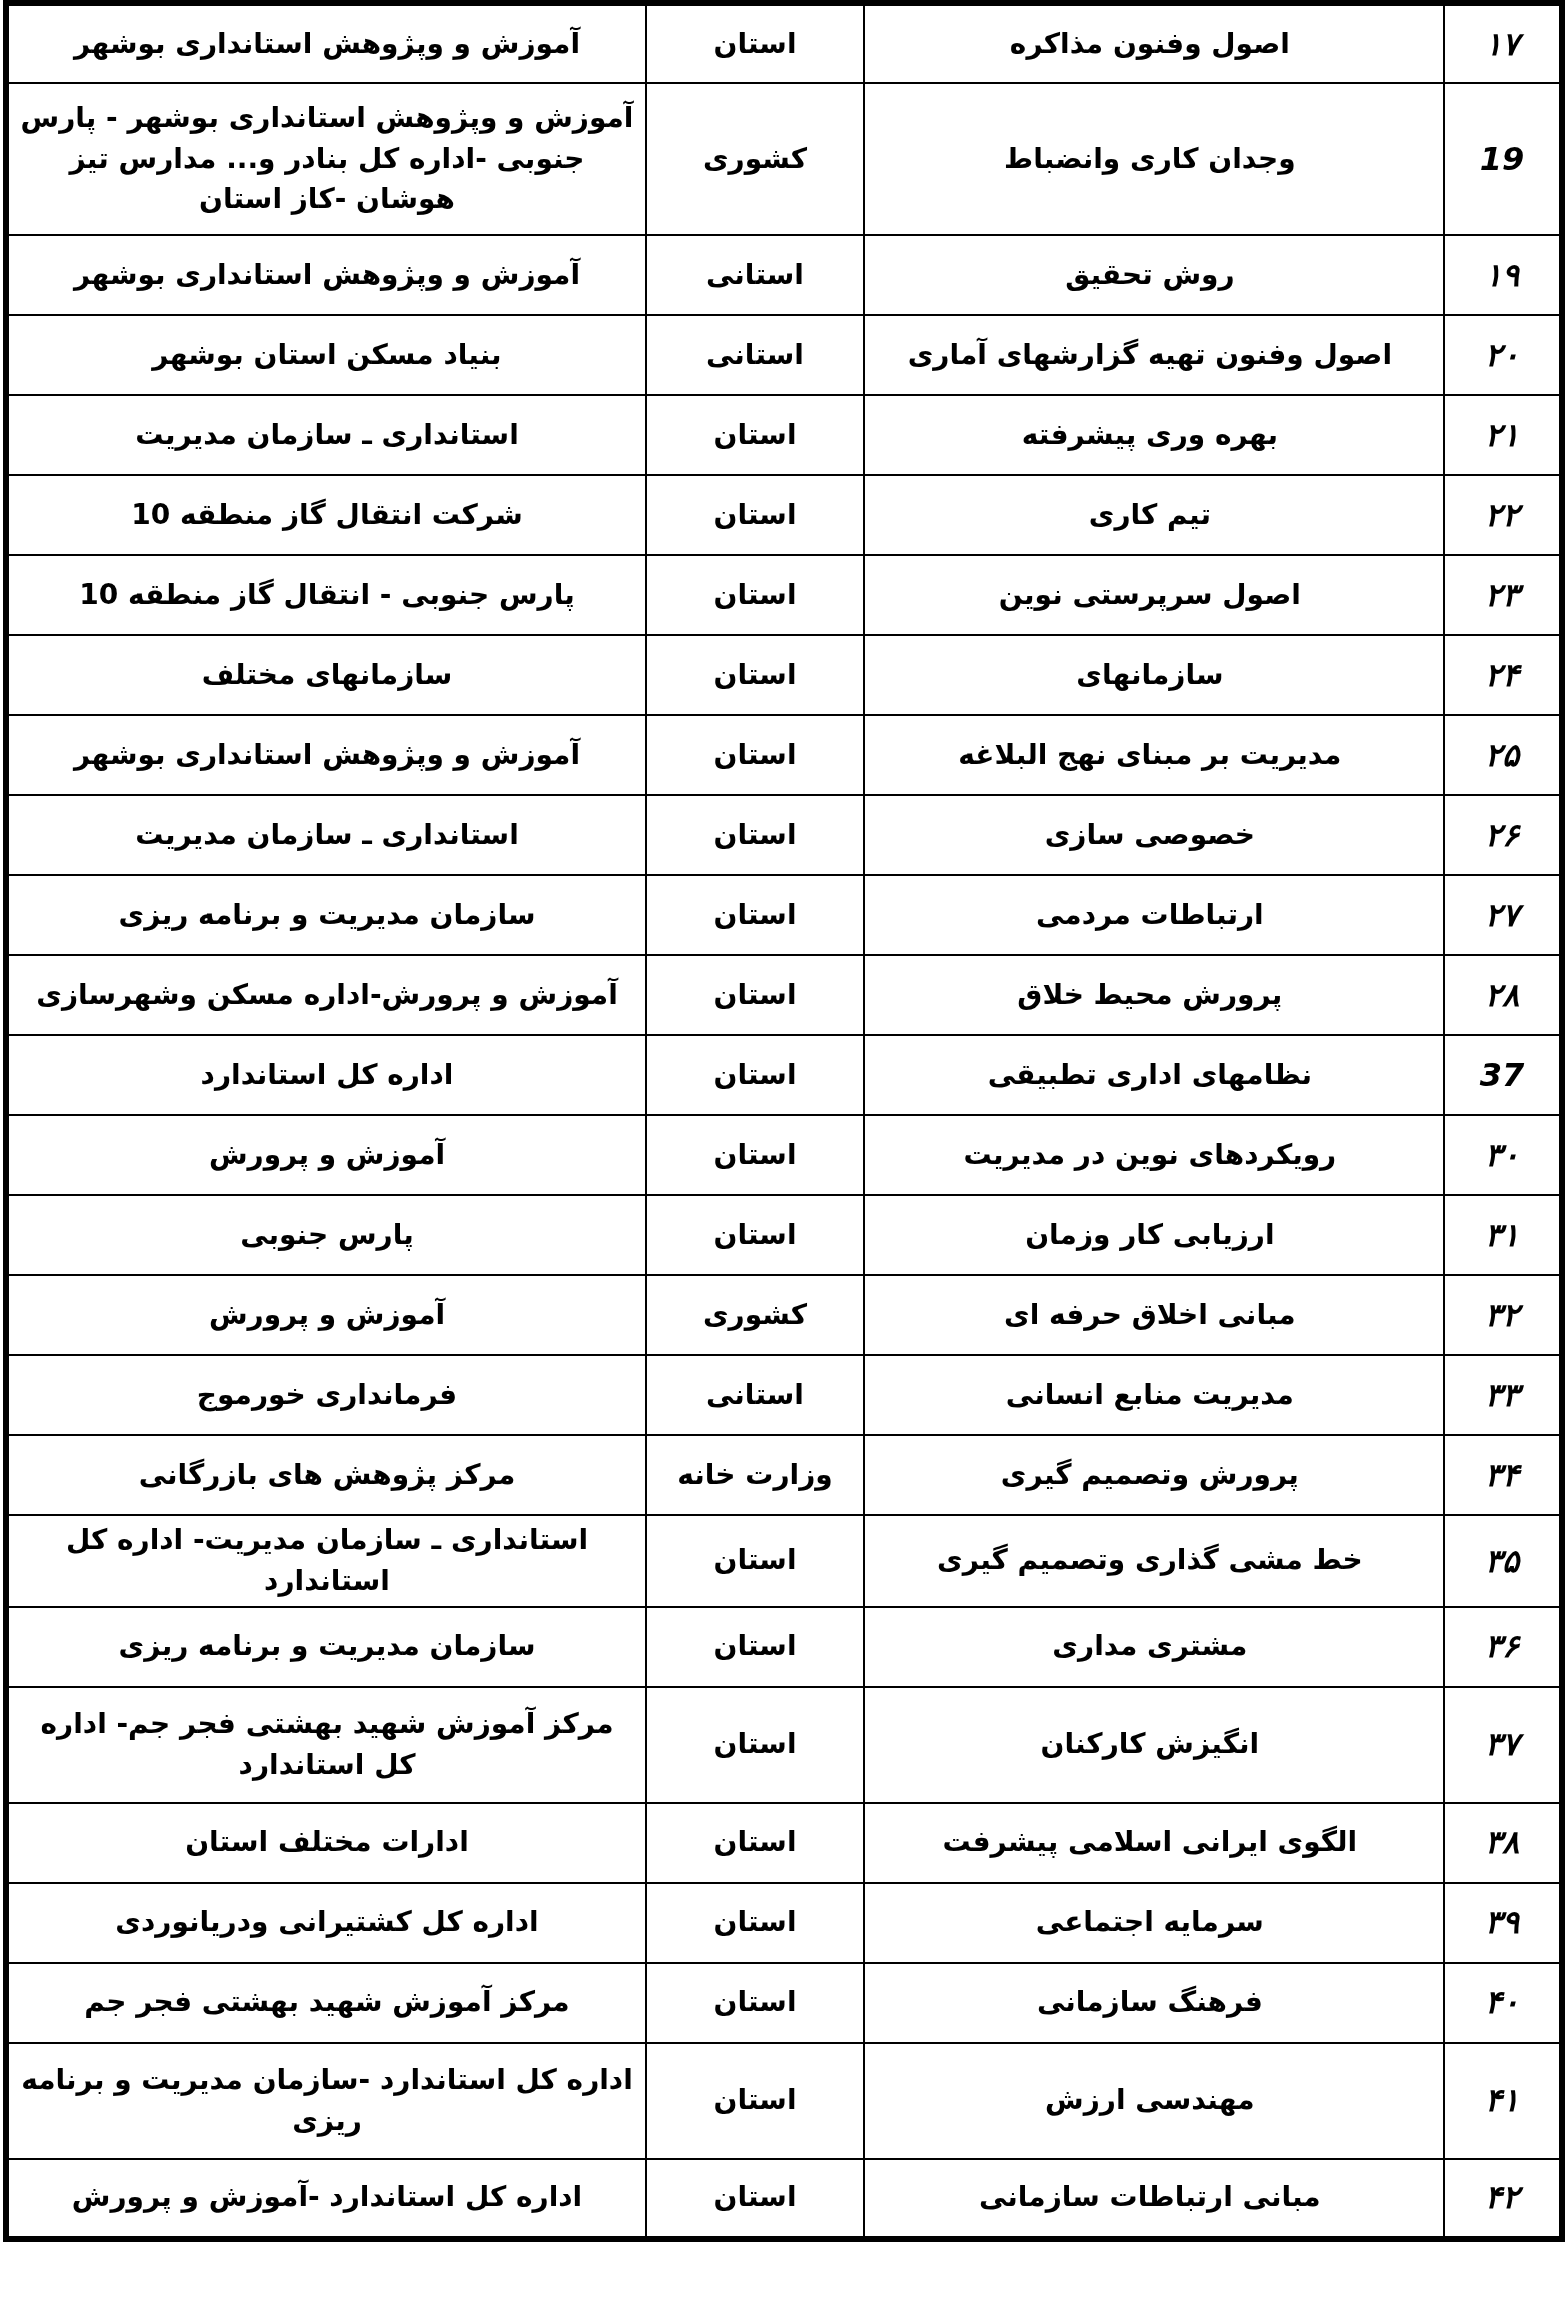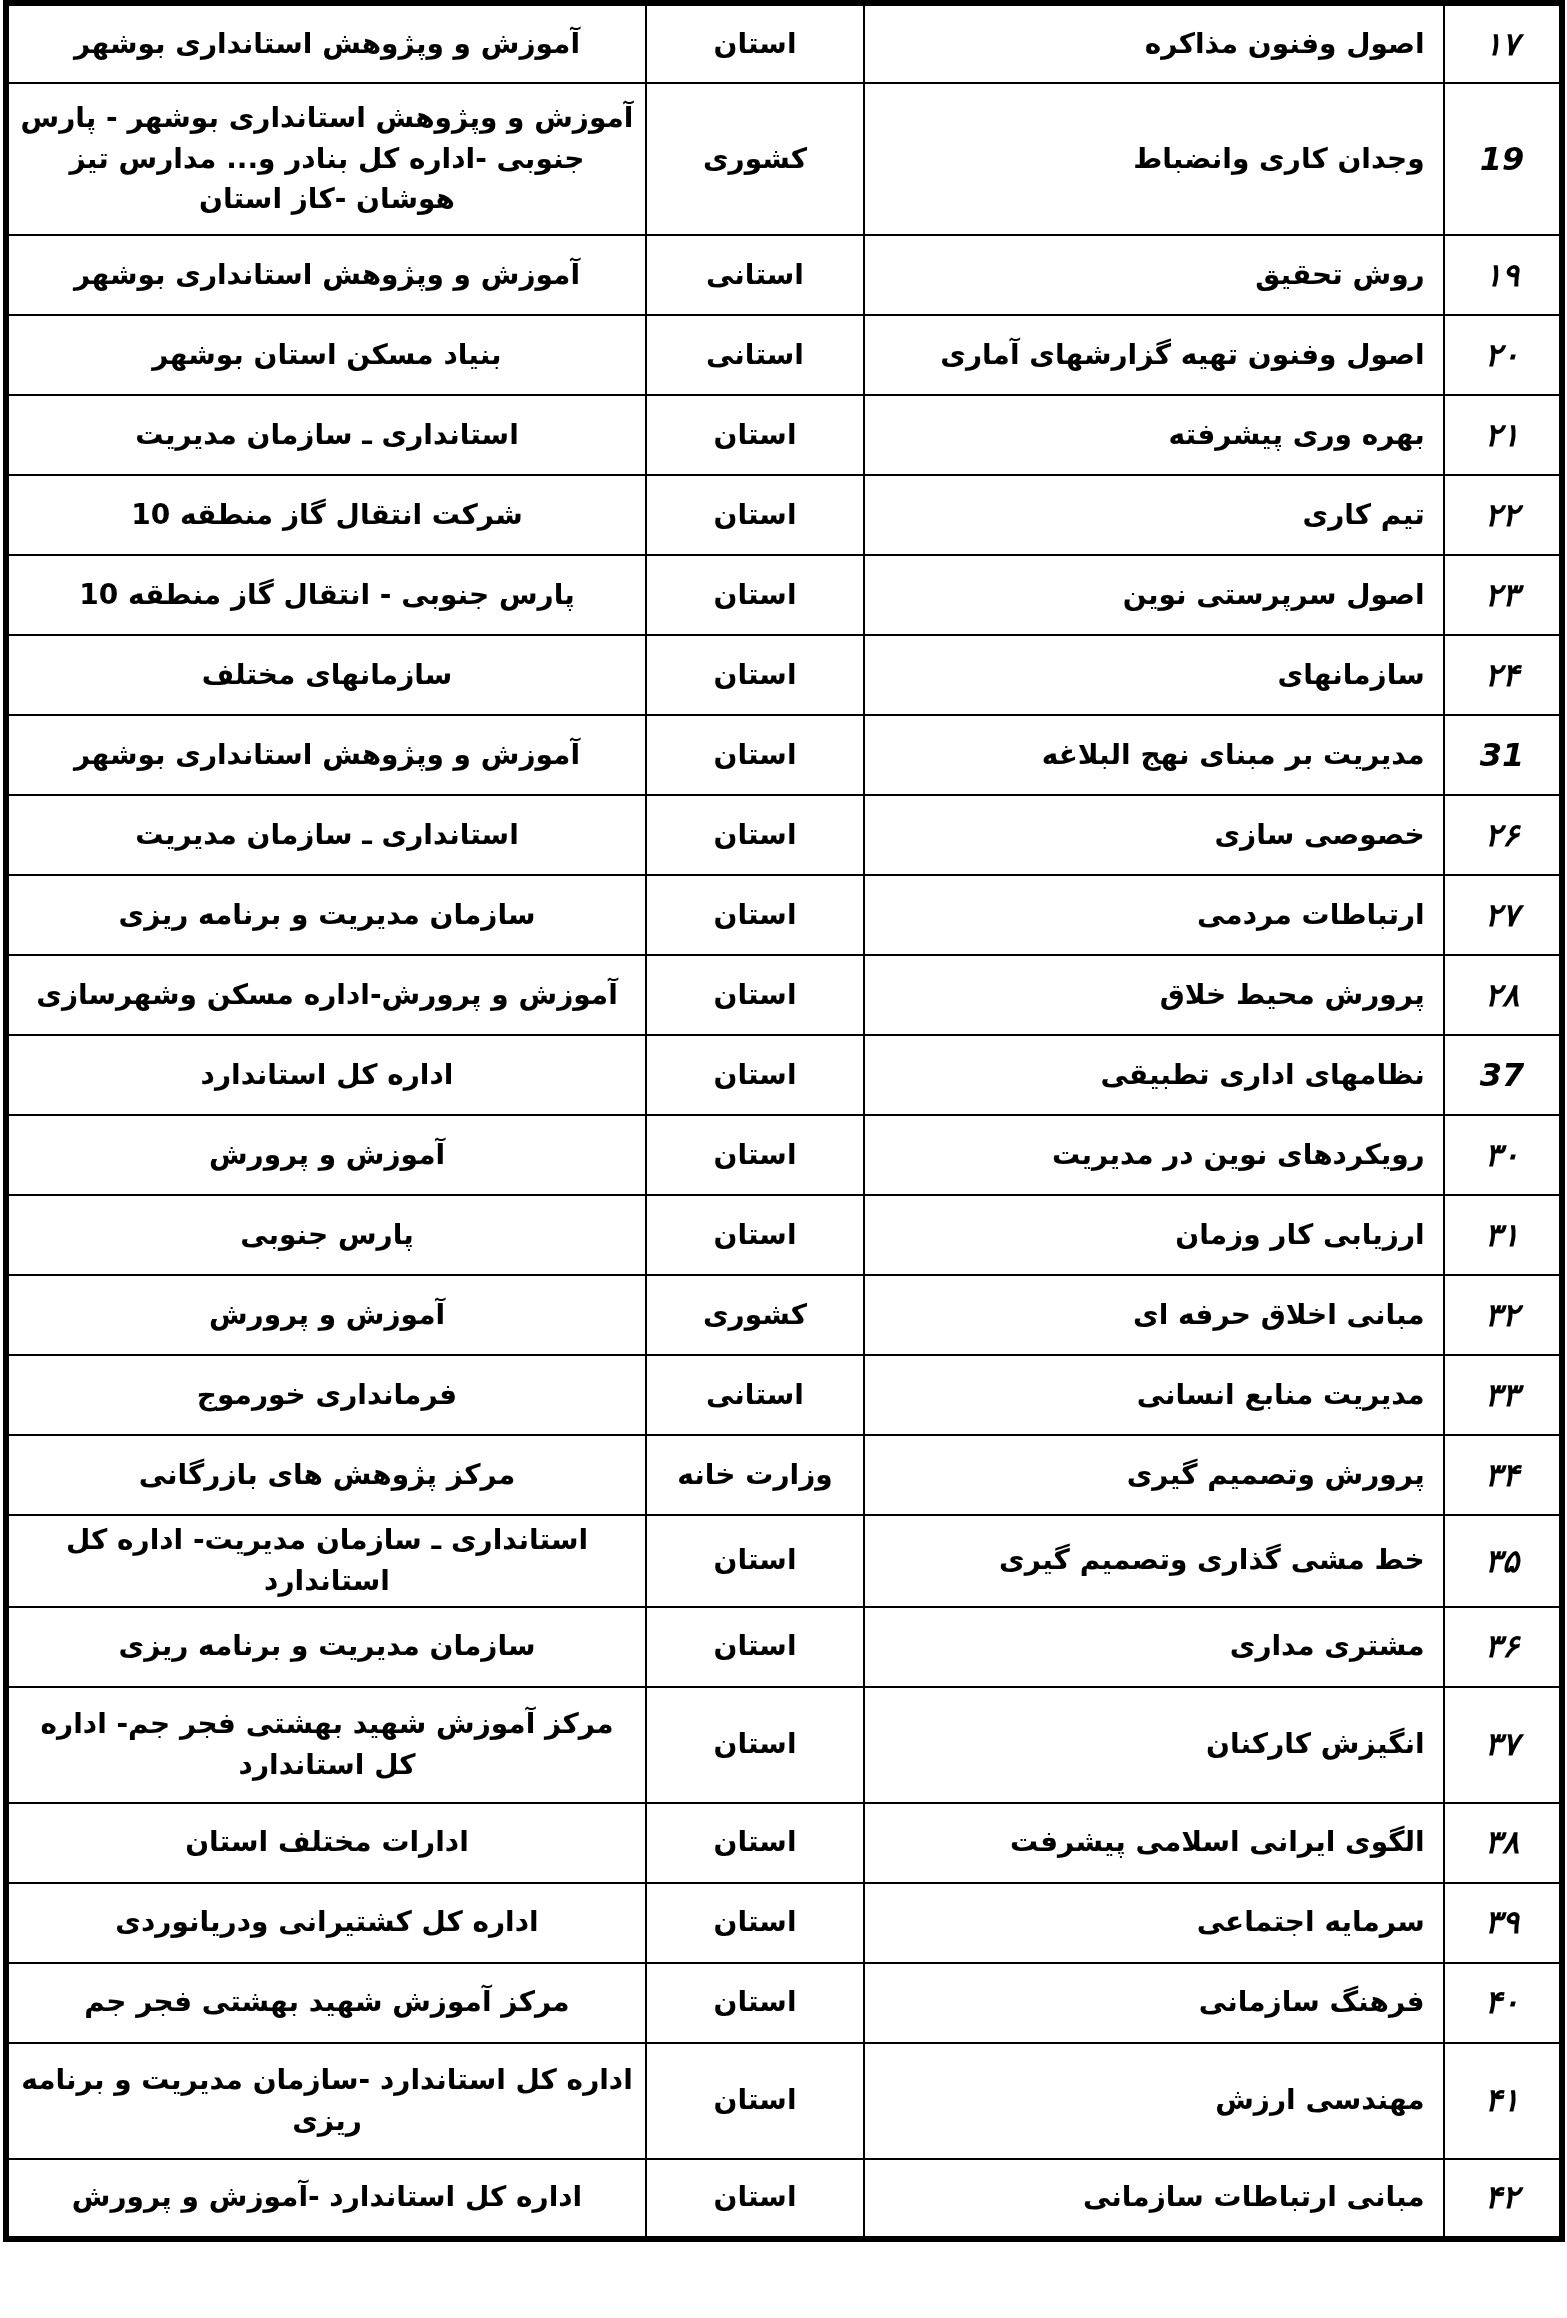--- a/index.html
+++ b/index.html
@@ -36,21 +36,20 @@
     padding: 4.2px 10px;
     overflow: hidden;
     word-wrap: break-word;
   }
   td.cell-num {
     font-size: 32px;
     padding: 4.2px 5.6px;
     font-style: italic;
   }
   td.cell-title {
-    text-align: right;
     padding-right: 18.3px;
   }
   tr { height: 80px; }
   
   tr:nth-child(2) { height: 152px; }
   
   tr:nth-child(21), tr:nth-child(25) { height: 116px; }
 </style>
 </head>
 <body>
@@ -105,21 +104,21 @@
         <td class="cell-level">استان</td>
         <td class="cell-org">پارس جنوبی - انتقال گاز منطقه 10</td>
       </tr>
       <tr>
         <td class="cell-num">۲۴</td>
         <td class="cell-title">سازمانهای</td>
         <td class="cell-level">استان</td>
         <td class="cell-org">سازمانهای مختلف</td>
       </tr>
       <tr>
-        <td class="cell-num">31</td>
+        <td class="cell-num">۲۵</td>
         <td class="cell-title">مدیریت بر مبنای نهج البلاغه</td>
         <td class="cell-level">استان</td>
         <td class="cell-org">آموزش و وپژوهش استانداری بوشهر</td>
       </tr>
       <tr>
         <td class="cell-num">۲۶</td>
         <td class="cell-title">خصوصی سازی</td>
         <td class="cell-level">استان</td>
         <td class="cell-org">استانداری ـ سازمان مدیریت</td>
       </tr>

